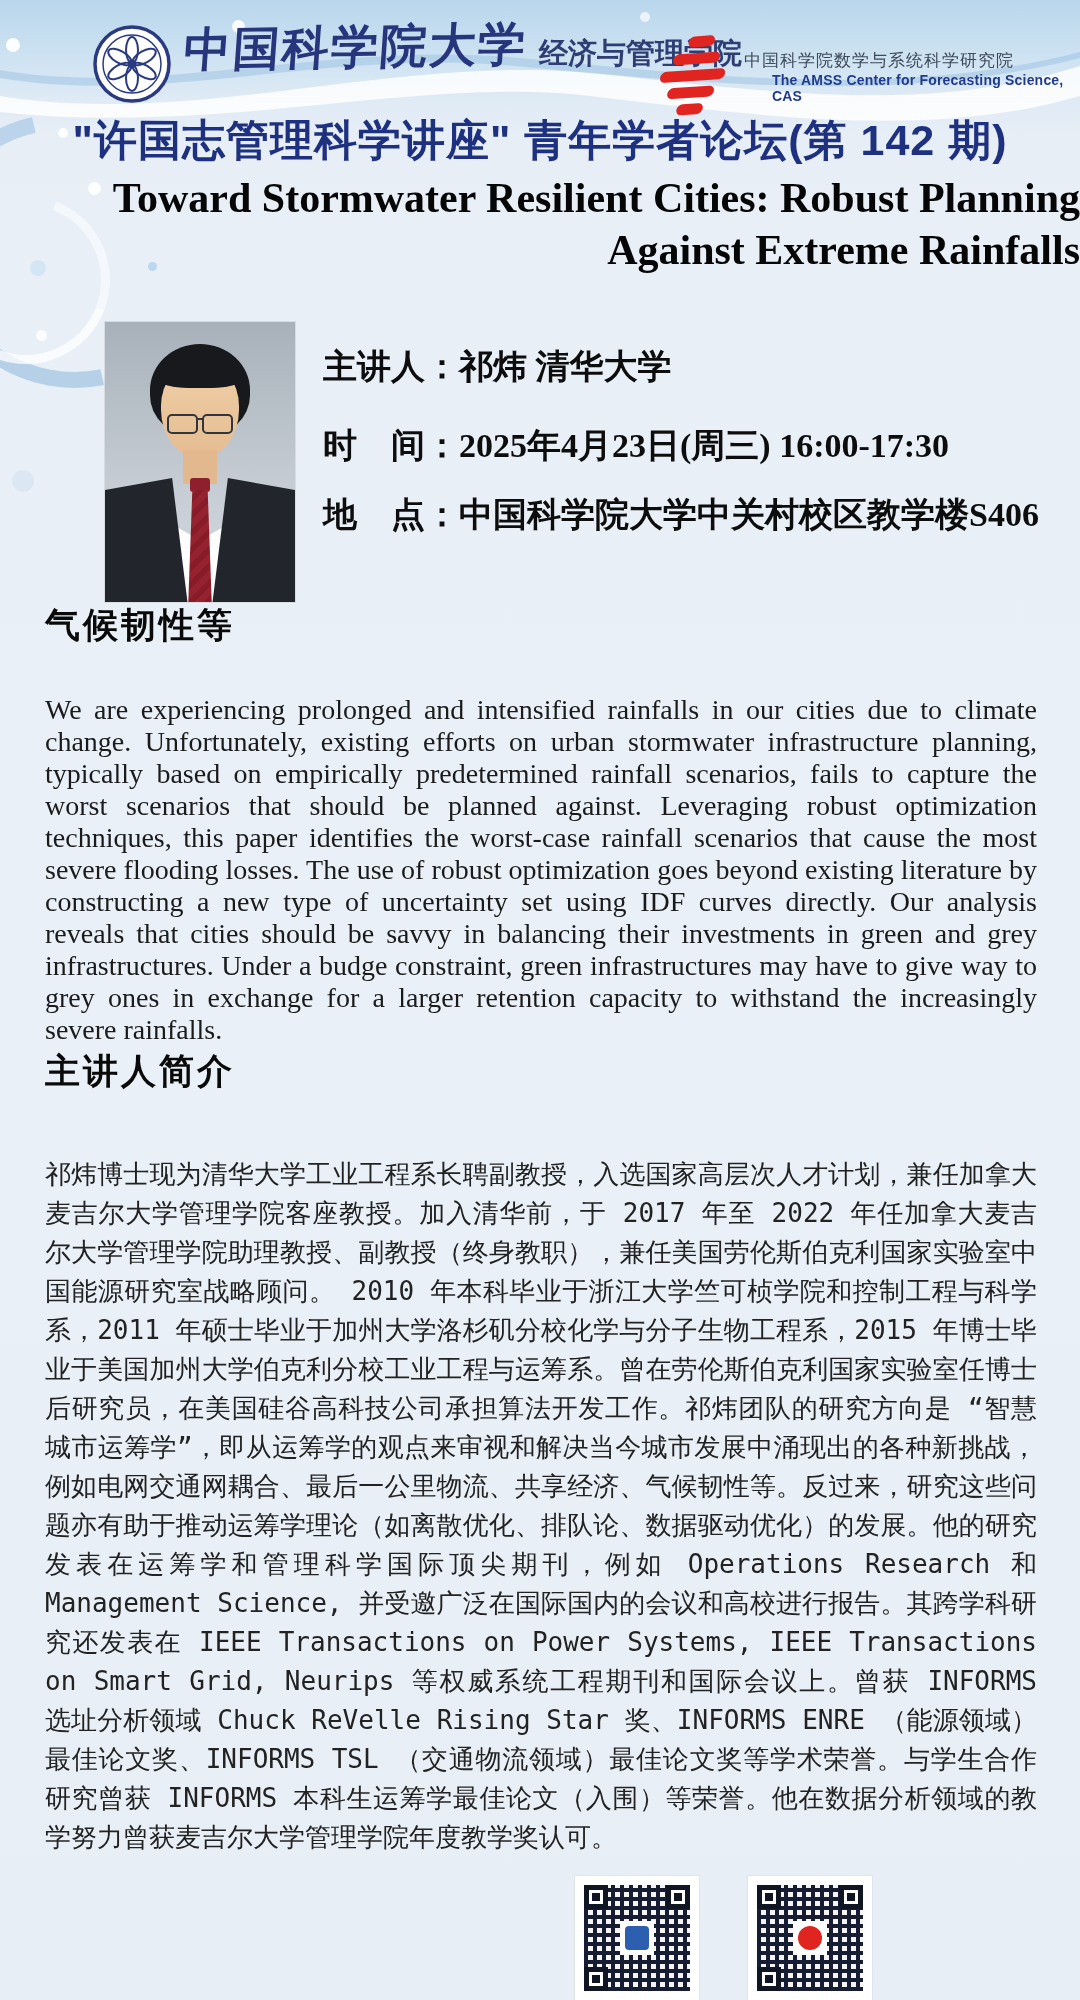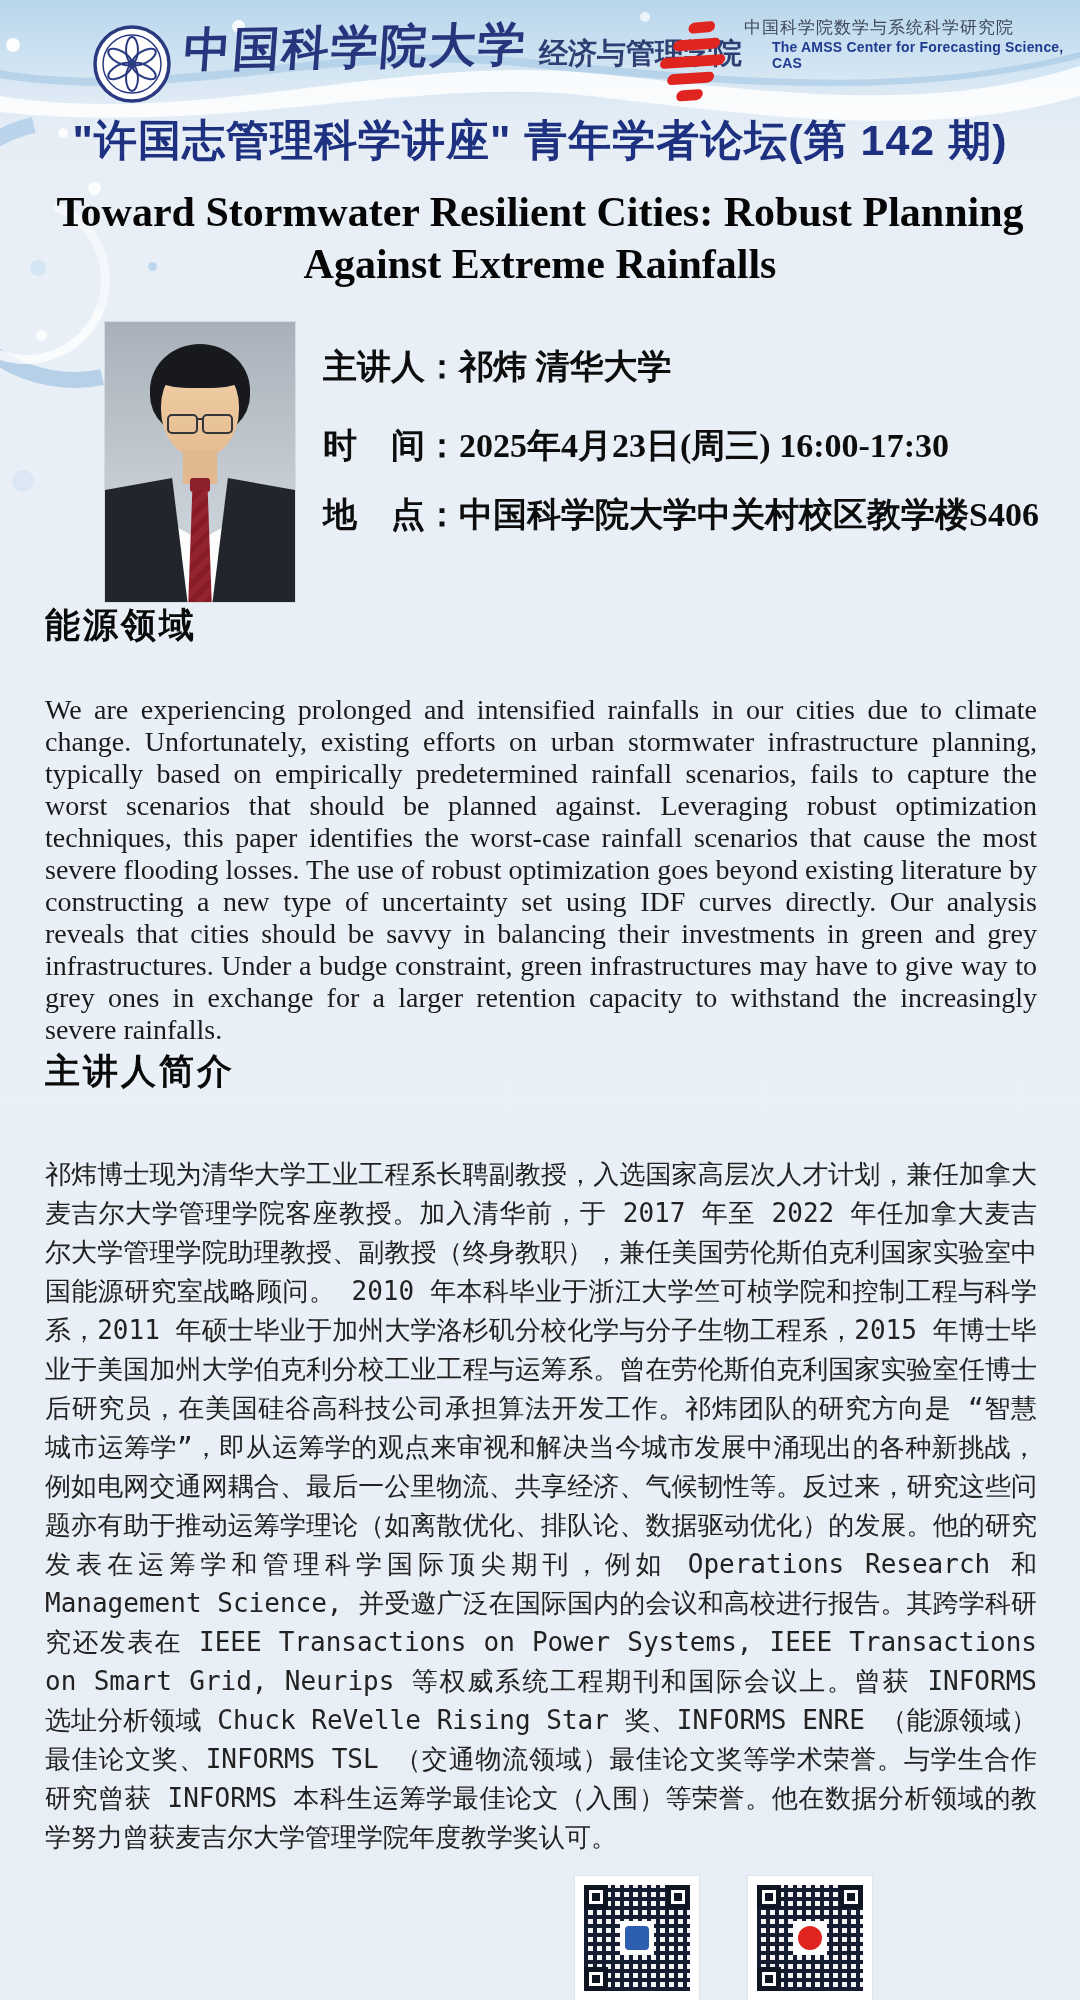--- a/index.html
+++ b/index.html
@@ -18,30 +18,30 @@
   .dot{position:absolute;border-radius:50%;}
   
   .logo-left{position:absolute;top:24px;left:92px;display:flex;align-items:flex-start;}
   .emblem{margin-right:12px;flex:0 0 auto;}
   .ll-row1{display:flex;align-items:flex-end;line-height:1;}
   .uname{font-family:"Liberation Serif",serif;font-size:47px;font-weight:700;color:#27357c;
     display:inline-block;transform:skewX(-5deg) rotate(-1deg);letter-spacing:2px;}
   .school{font-size:29px;font-weight:600;color:#2e3d72;margin-left:12px;padding-bottom:3px;}
   .ll-row2{font-family:"Liberation Serif",serif;font-size:17px;color:#c07d7d;
     letter-spacing:3px;word-spacing:5px;margin-top:5px;}
-  .logo-right{position:absolute;top:16px;left:646px;display:flex;align-items:flex-start;}
+  .logo-right{position:absolute;top:30px;left:646px;display:flex;align-items:center;}
   .amss-mark{margin-right:10px;flex:0 0 auto;}
   .lr-r1{font-size:17px;color:#3e4a5a;letter-spacing:1px;}
   .lr-r2{font-family:"Liberation Serif",serif;font-size:31px;font-weight:bold;color:#101c40;
     letter-spacing:9px;margin:5px 0 6px;}
   .lr-r3{font-size:14px;font-weight:600;color:#1f3a8f;letter-spacing:.2px;margin-left:28px;}
   
   .series-title{position:absolute;top:112px;left:0;width:1080px;text-align:center;
     font-size:43px;font-weight:900;color:#1d3180;letter-spacing:1px;}
-  .talk-title{position:absolute;top:186px;left:0;width:1080px;text-align:center;
+  .talk-title{position:absolute;top:172px;left:0;width:1080px;text-align:right;
     font-family:"Liberation Serif",serif;font-size:42px;font-weight:bold;line-height:52px;color:#060606;}
   
   .photo{position:absolute;left:105px;top:322px;width:190px;height:280px;overflow:hidden;
     background:linear-gradient(180deg,#a8b1ba 0%,#c6cdd4 60%,#d3d9df 100%);box-shadow:0 0 0 1px rgba(0,0,0,.08);}
   .p-hair{position:absolute;left:50%;top:22px;transform:translateX(-50%);width:100px;height:92px;
     background:#17191d;border-radius:50% 50% 44% 44%;}
   .p-face{position:absolute;left:50%;top:40px;transform:translateX(-50%);width:78px;height:96px;
     background:linear-gradient(#f0cfa8,#e5bc90);border-radius:46% 46% 50% 50%;}
   .p-face::before{content:"";position:absolute;left:-2px;right:-2px;top:-4px;height:30px;
     background:#17191d;border-radius:50% 50% 45% 45%/90% 90% 35% 35%;}
@@ -175,21 +175,21 @@
     <div class="p-tie-knot"></div>
     <div class="p-tie"></div>
   </div>
 
   <div class="details">
     <div class="detail-row r1"><span>主讲人：</span><span>祁炜 清华大学</span></div>
     <div class="detail-row r2"><span>时　间：</span><span>2025年4月23日(周三) 16:00-17:30</span></div>
     <div class="detail-row r3"><span>地　点：</span><span>中国科学院大学中关村校区教学楼S406</span></div>
   </div>
 
-  <div class="sec-head abstract-head">能源领域</div>
+  <div class="sec-head abstract-head">气候韧性等</div>
   <div class="abstract-body">We are experiencing prolonged and intensified rainfalls in our cities due to climate change. Unfortunately, existing efforts on urban stormwater infrastructure planning, typically based on empirically predetermined rainfall scenarios, fails to capture the worst scenarios that should be planned against. Leveraging robust optimization techniques, this paper identifies the worst-case rainfall scenarios that cause the most severe flooding losses. The use of robust optimization goes beyond existing literature by constructing a new type of uncertainty set using IDF curves directly. Our analysis reveals that cities should be savvy in balancing their investments in green and grey infrastructures. Under a budge constraint, green infrastructures may have to give way to grey ones in exchange for a larger retention capacity to withstand the increasingly severe rainfalls.</div>
 
   <div class="sec-head bio-head">主讲人简介</div>
   <div class="bio-body">祁炜博士现为清华大学工业工程系长聘副教授，入选国家高层次人才计划，兼任加拿大麦吉尔大学管理学院客座教授。加入清华前，于 2017 年至 2022 年任加拿大麦吉尔大学管理学院助理教授、副教授（终身教职），兼任美国劳伦斯伯克利国家实验室中国能源研究室战略顾问。 2010 年本科毕业于浙江大学竺可桢学院和控制工程与科学系，2011 年硕士毕业于加州大学洛杉矶分校化学与分子生物工程系，2015 年博士毕业于美国加州大学伯克利分校工业工程与运筹系。曾在劳伦斯伯克利国家实验室任博士后研究员，在美国硅谷高科技公司承担算法开发工作。祁炜团队的研究方向是 “智慧城市运筹学”，即从运筹学的观点来审视和解决当今城市发展中涌现出的各种新挑战，例如电网交通网耦合、最后一公里物流、共享经济、气候韧性等。反过来，研究这些问题亦有助于推动运筹学理论（如离散优化、排队论、数据驱动优化）的发展。他的研究发表在运筹学和管理科学国际顶尖期刊，例如 Operations Research 和 Management Science, 并受邀广泛在国际国内的会议和高校进行报告。其跨学科研究还发表在 IEEE Transactions on Power Systems, IEEE Transactions on Smart Grid, Neurips 等权威系统工程期刊和国际会议上。曾获 INFORMS 选址分析领域 Chuck ReVelle Rising Star 奖、INFORMS ENRE （能源领域）最佳论文奖、INFORMS TSL （交通物流领域）最佳论文奖等学术荣誉。与学生合作研究曾获 INFORMS 本科生运筹学最佳论文（入围）等荣誉。他在数据分析领域的教学努力曾获麦吉尔大学管理学院年度教学奖认可。</div>
 
   <div class="qr qr1">
     <div class="qr-noise"></div>
     <span class="fp fp-tl"></span>
     <span class="fp fp-tr"></span>
     <span class="fp fp-bl"></span>

